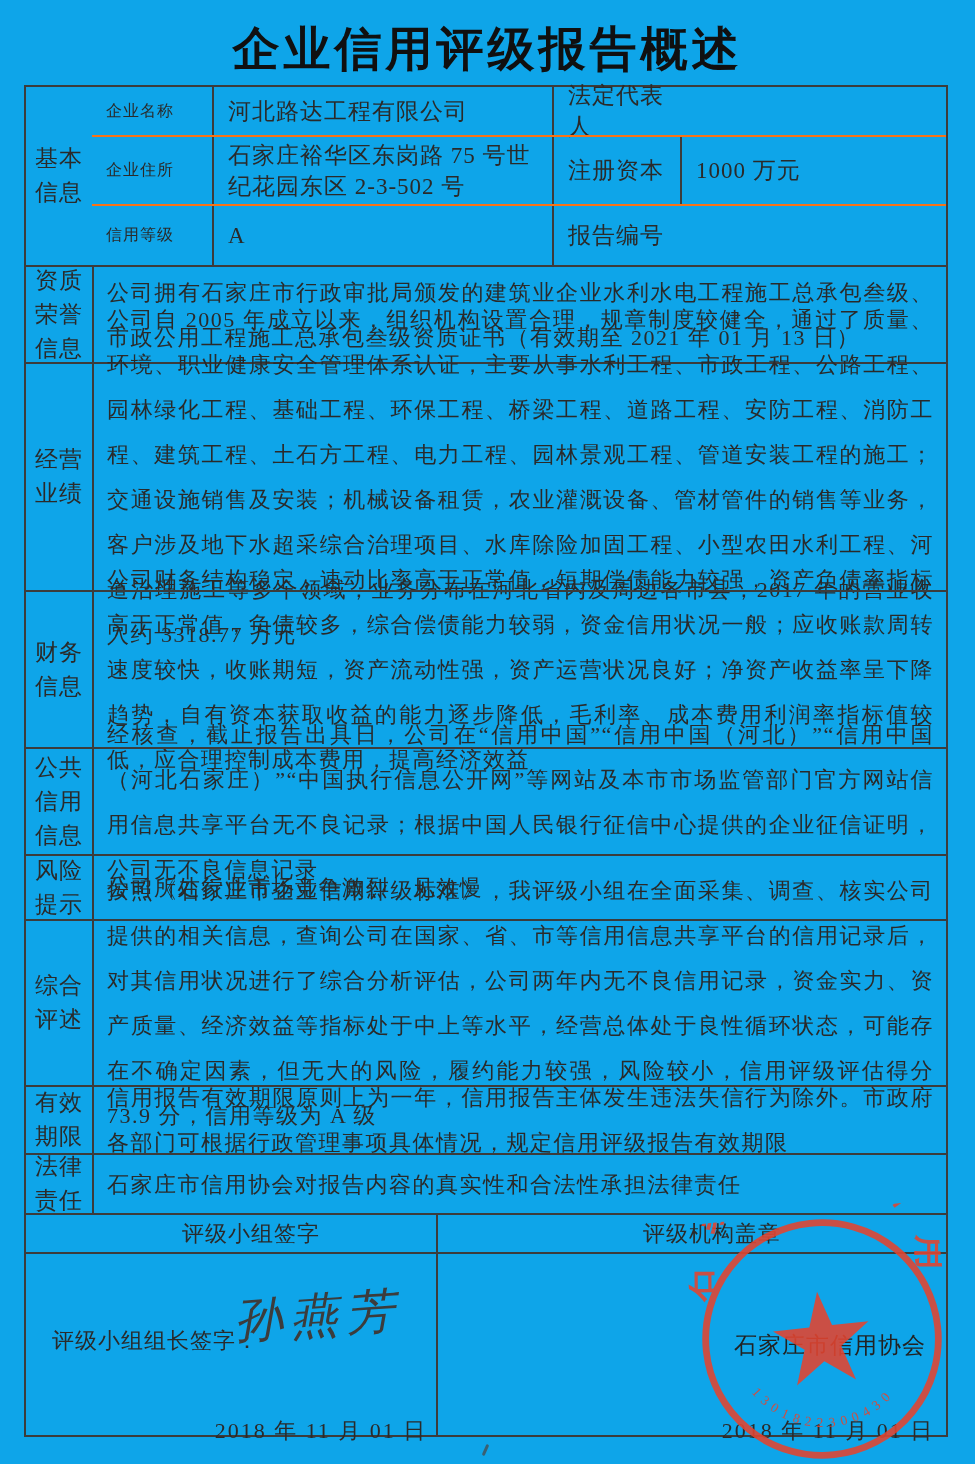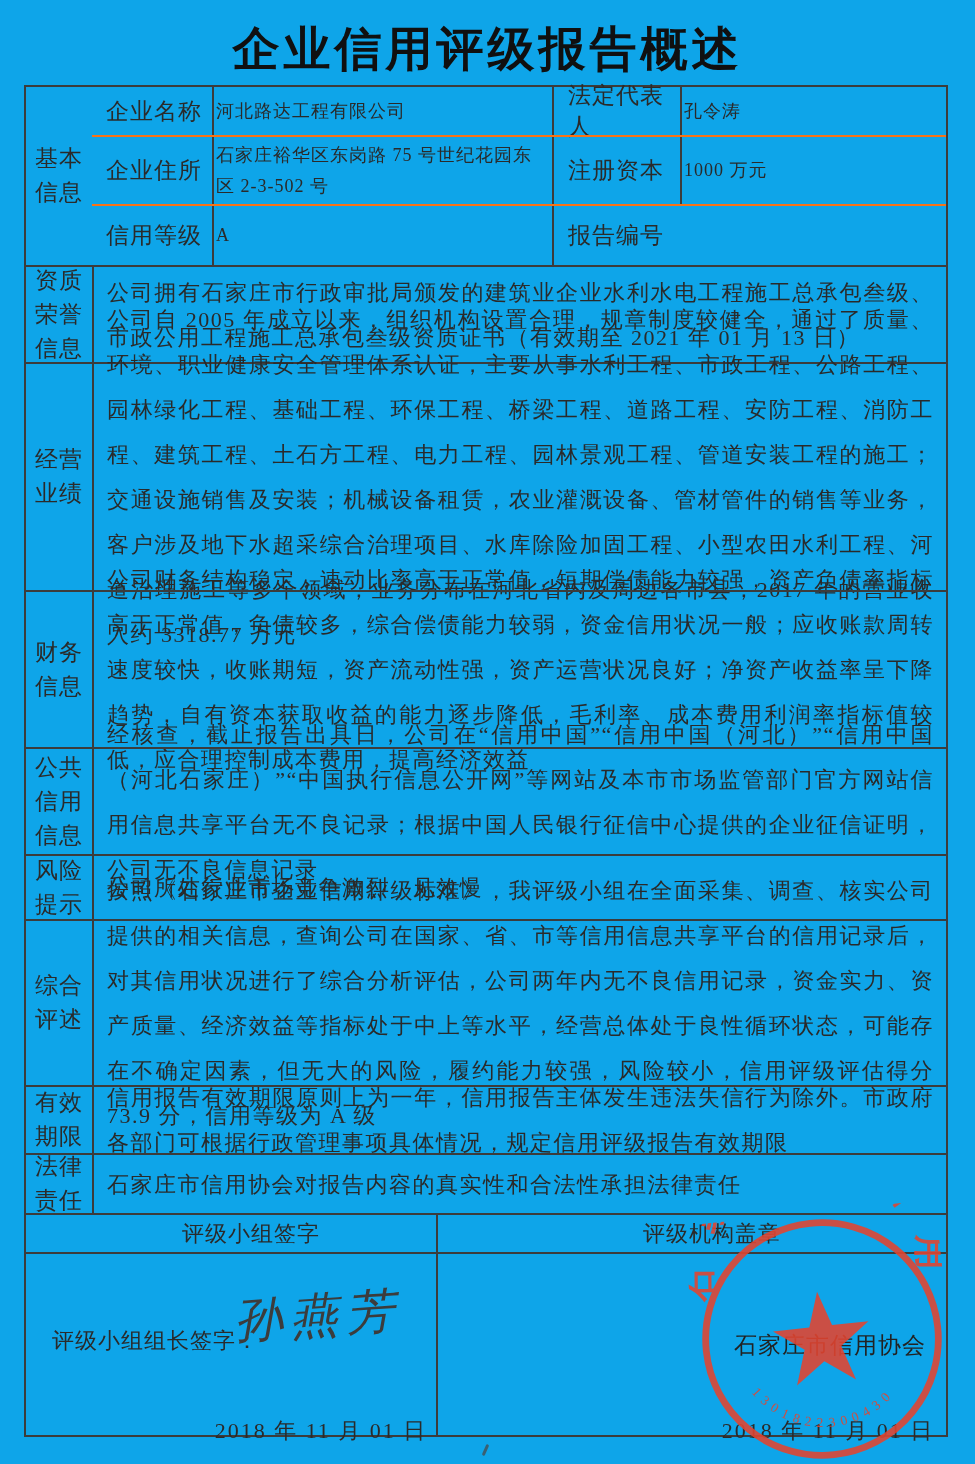--- a/index.html
+++ b/index.html
@@ -17,23 +17,23 @@
     display:flex;flex-direction:column;
   }
   .trow{display:flex;box-sizing:border-box;flex:0 0 auto;}
   .trow + .trow{border-top:2px solid #3c3c3c;}
   .cell{box-sizing:border-box;display:flex;align-items:center;}
   .cell + .cell{border-left:2px solid #3c3c3c;}
   .label-col{
     flex:0 0 66px;justify-content:center;text-align:center;
     font-size:23px;line-height:34px;white-space:pre-line;letter-spacing:1px;
   }
-  .field-label{flex:0 0 120px;padding-left:14px;font-size:23px;letter-spacing:1px;}
+  .field-label{flex:0 0 120px;padding-left:14px;font-size:16px;letter-spacing:1px;}
   .field-label2{flex:0 0 128px;padding-left:14px;font-size:23px;letter-spacing:1px;}
-  .field-value{flex:1 1 auto;padding:4px 10px 4px 2px;font-size:18px;line-height:31px;letter-spacing:1px;}
+  .field-value{flex:1 1 auto;padding:4px 10px 4px 14px;font-size:23px;line-height:31px;letter-spacing:1px;}
   .value-mid{flex:0 0 340px;}
   .subgrid{flex:1 1 auto;display:flex;flex-direction:column;}
   .subrow{display:flex;box-sizing:border-box;}
   .subrow + .subrow{border-top:2px solid #f97316;}
   .content-cell{flex:1 1 auto;padding:6px 12px 6px 13px;}
   .content-text{font-size:22px;line-height:45px;letter-spacing:1.5px;text-align:justify;width:100%;}
   .sig-header-cell{justify-content:center;font-size:22px;letter-spacing:1px;padding-left:40px;}
   .sig-left{flex:0 0 410px;position:relative;}
   .sig-right{flex:1 1 auto;position:relative;}
   .leader-label{position:absolute;left:26px;top:72px;font-size:22px;letter-spacing:1px;}
@@ -60,21 +60,20 @@
   <div class="report-table">
 
     <div class="trow" style="height:178px">
       <div class="cell label-col">基本
 信息</div>
       <div class="subgrid">
         <div class="subrow" style="height:48px">
           <div class="cell field-label">企业名称</div>
           <div class="cell field-value value-mid">河北路达工程有限公司</div>
           <div class="cell field-label2">法定代表人</div>
-          <div class="cell field-value">孔令涛</div>
         </div>
         <div class="subrow" style="height:69px">
           <div class="cell field-label">企业住所</div>
           <div class="cell field-value value-mid">石家庄裕华区东岗路 75 号世纪花园东区 2-3-502 号</div>
           <div class="cell field-label2">注册资本</div>
           <div class="cell field-value">1000 万元</div>
         </div>
         <div class="subrow" style="flex:1 1 auto">
           <div class="cell field-label">信用等级</div>
           <div class="cell field-value value-mid">A</div>

